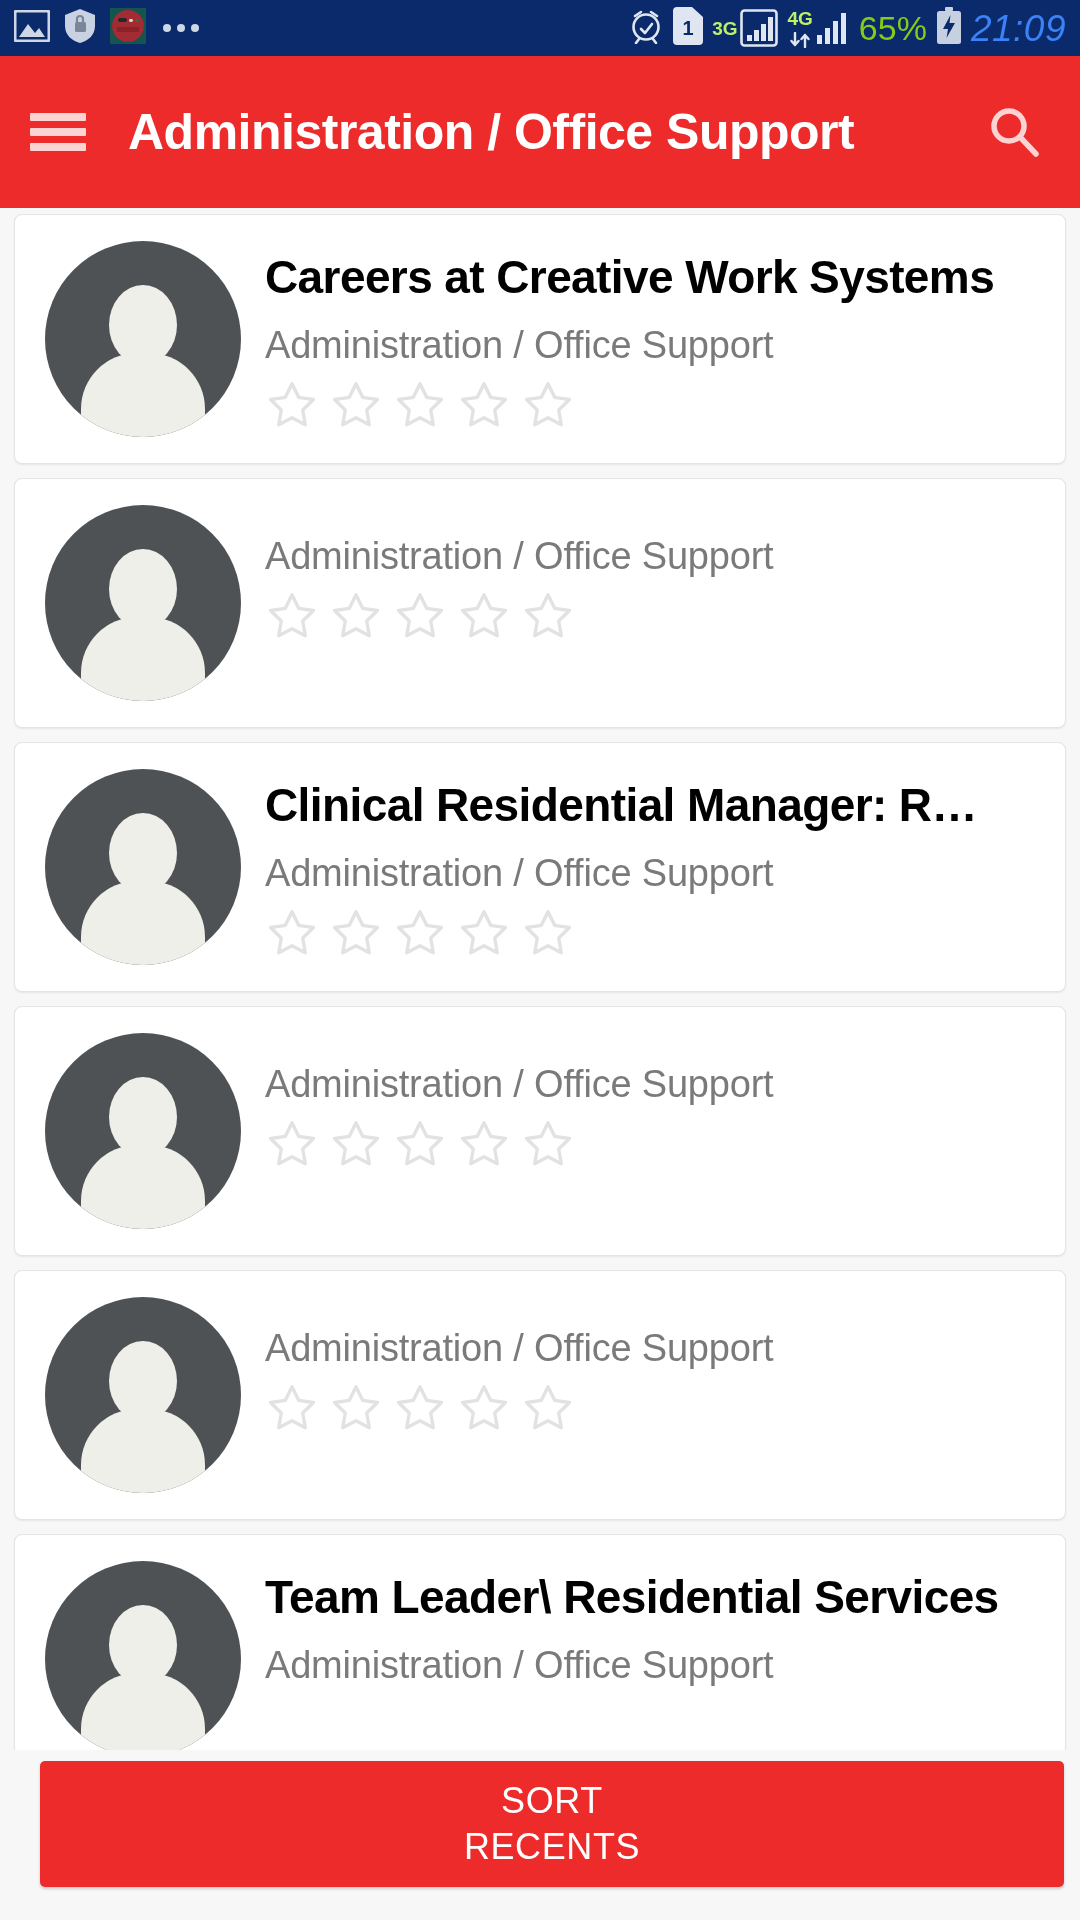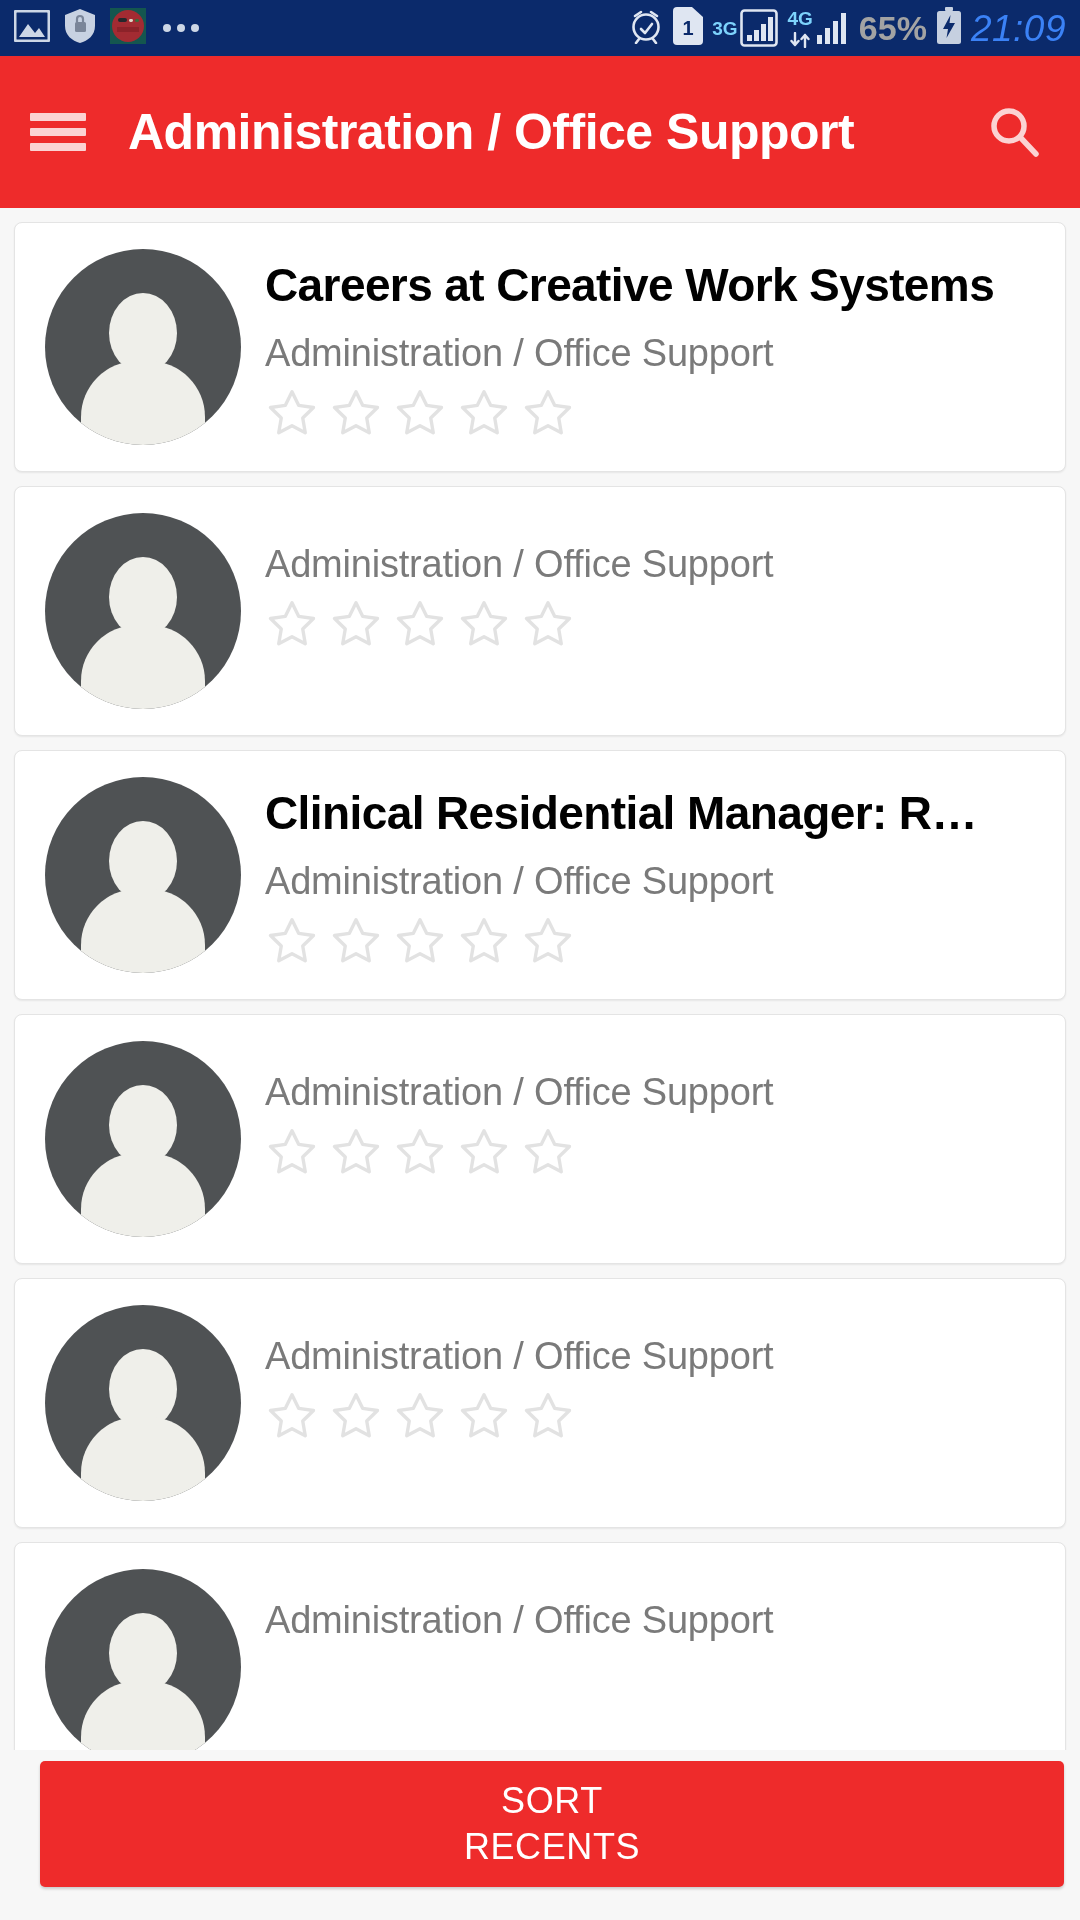--- a/index.html
+++ b/index.html
@@ -46,37 +46,37 @@
     align-items: center;
     margin-left: 4px;
   }
   .dots-icon i {
     width: 8px; height: 8px;
     border-radius: 50%;
     background: #cdd7e6;
     display: block;
   }
   .sb-text {
-    color: #a3a3a3;
+    color: #84cc16;
     font-size: 34px;
-    font-weight: 700;
+    font-weight: 400;
     letter-spacing: 0px;
     line-height: 1;
     font-family: "Liberation Sans", sans-serif;
   }
   .sb-clock {
     color: #3b82f6;
     font-size: 37px;
     font-weight: 400;
     line-height: 1;
     letter-spacing: 0.5px;
     font-style: italic;
   }
   .net-label {
-    color: #7dd3fc;
+    color: #bef264;
     font-size: 19px;
     font-weight: 700;
     line-height: 1;
   }
   .net-group {
     display: flex;
     align-items: center;
     gap: 3px;
   }
   .net-stack {
@@ -140,21 +140,21 @@
   }
 
   
   .list-area {
     position: absolute;
     top: 208px; left: 0;
     width: 1080px;
     height: 1712px;
     background: #f7f7f7;
     overflow: hidden;
-    padding-top: 14px;
+    padding-top: 6px;
     box-sizing: border-box;
   }
   .card {
     position: relative;
     margin: 0 14px 14px 14px;
     background: #ffffff;
     border: 1px solid #e4e4e4;
     border-radius: 8px;
     box-shadow: 0 1px 2px rgba(0,0,0,0.07);
     display: flex;
@@ -515,20 +515,21 @@
       </div>
     </div>
   </div>
 
   <div class="card clipped">
     <div class="avatar">
       <div class="head"></div>
         <div class="body"></div>
     </div>
     <div class="card-text">
+      <div class="card-title">Team Leader\ Residential Services</div>
       <div class="card-subtitle">Administration / Office Support</div>
     </div>
   </div>
 
 </div>
 
 <div class="sort-bar">
   <button class="sort-btn">
     <span>SORT</span>
     <span>RECENTS</span>

